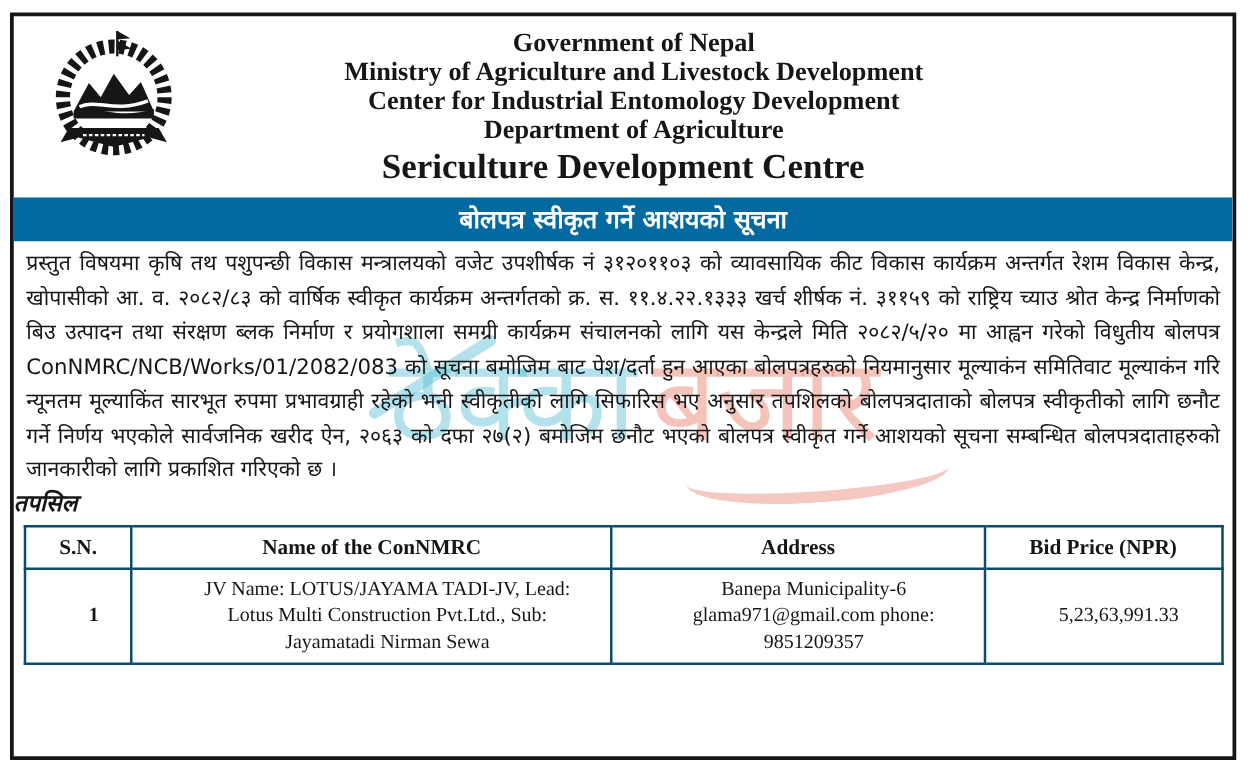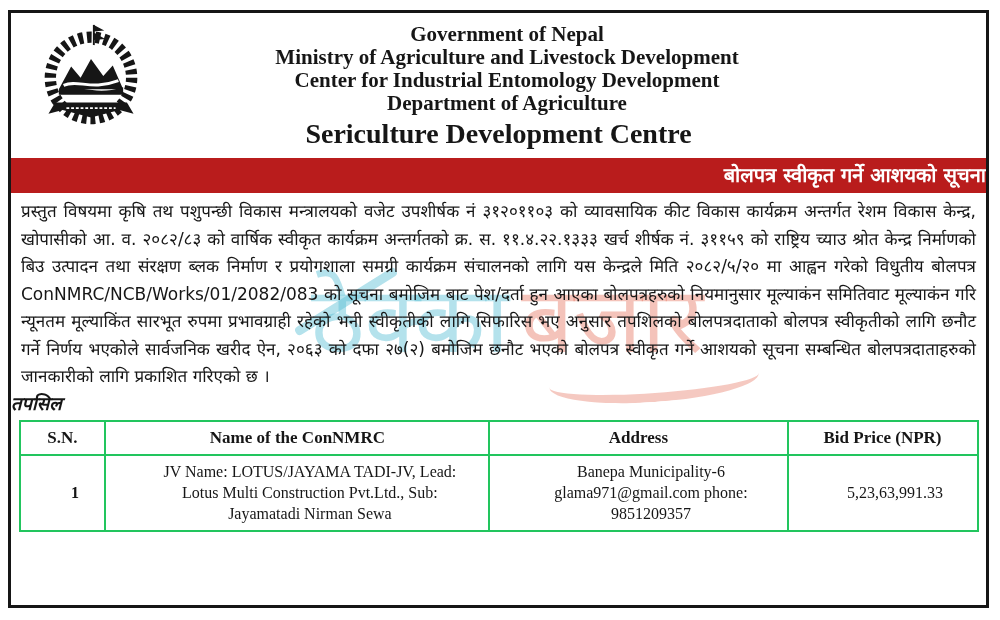--- a/index.html
+++ b/index.html
@@ -15,28 +15,28 @@
   .wm-swoosh{position:absolute;left:268px;top:96px;width:210px;height:34px;border-bottom:9px solid rgba(226,96,74,0.34);border-radius:50%;transform:rotate(-4deg);}
 
   .content{position:relative;z-index:1;}
 
   .header{text-align:center;padding-top:10px;position:relative;}
   .emblem{position:absolute;left:22px;top:10px;width:116px;height:104px;}
   .gov-line{font-weight:bold;font-size:21px;line-height:23px;margin-left:17px;}
   .org-title{font-weight:bold;font-size:28px;line-height:34px;margin-top:2px;}
   .org-loc{font-weight:bold;font-size:20.5px;line-height:26px;}
 
-  .banner{margin-top:7px;background:#b91c1c;color:#ffffff;text-align:right;height:35px;line-height:35px;font-size:20px;font-weight:bold;font-family:"DejaVu Sans",sans-serif;}
+  .banner{margin-top:7px;background:#0369a1;color:#ffffff;text-align:center;height:35px;line-height:35px;font-size:20px;font-weight:bold;font-family:"DejaVu Sans",sans-serif;}
   .date-line{text-align:center;font-weight:bold;font-size:17.5px;margin-top:7px;line-height:24px;font-family:"DejaVu Sans",sans-serif;}
 
   .body-text{margin:5px 10px 0 10px;text-align:justify;font-size:17px;line-height:27.5px;font-family:"DejaVu Sans",sans-serif;}
   .schedule{text-align:left;font-weight:bold;font-size:18.5px;line-height:24px;margin-top:1px;font-family:"DejaVu Sans",sans-serif;font-style:italic;}
 
   table.bids{margin:4px auto 0 auto;width:960px;border-collapse:collapse;table-layout:fixed;}
-  table.bids th,table.bids td{border:2px solid #22c55e;text-align:center;vertical-align:middle;padding:2px 4px;}
+  table.bids th,table.bids td{border:2px solid #0c4a6e;text-align:center;vertical-align:middle;padding:2px 4px;}
   table.bids th{font-size:17px;font-weight:bold;height:28px;}
   table.bids td{font-size:16px;line-height:21px;height:70px;padding-left:29px;}
   .col-sn{width:85px;}
   .col-bidder{width:380px;}
   .col-address{width:295px;}
   .col-price{width:188px;}
   .cell-wrap{display:inline-block;max-width:310px;}
   .cell-wrap-addr{display:inline-block;max-width:240px;}
   td.sn-cell{font-weight:bold;}
 </style>

